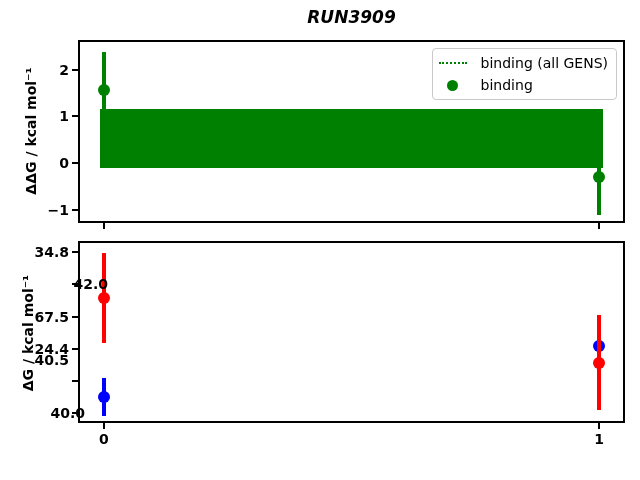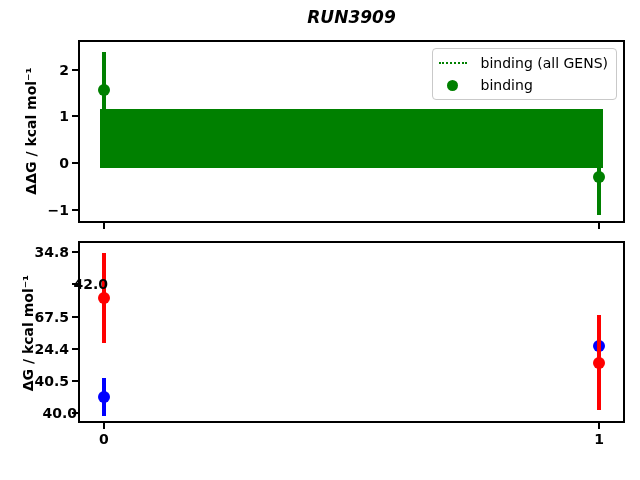--- a/index.html
+++ b/index.html
@@ -57,23 +57,23 @@
       <div class="abs errbar" style="left: 101.773px; top: 378.286px; width: 4px; height: 37.2857px; background: rgb(0, 0, 255);"></div>
       <div class="abs dot" style="left: 97.7727px; top: 390.929px; width: 12px; height: 12px; background: rgb(0, 0, 255);"></div>
       <div class="abs errbar" style="left: 597.227px; top: 326.214px; width: 4px; height: 38.5714px; background: rgb(0, 0, 255);"></div>
       <div class="abs dot" style="left: 593.227px; top: 339.5px; width: 12px; height: 12px; background: rgb(0, 0, 255);"></div>
       <div class="abs errbar" style="left: 101.773px; top: 252.929px; width: 4px; height: 90px; background: rgb(255, 0, 0);"></div>
       <div class="abs dot" style="left: 97.7727px; top: 291.929px; width: 12px; height: 12px; background: rgb(255, 0, 0);"></div>
       <div class="abs errbar" style="left: 597.227px; top: 315.286px; width: 4px; height: 95.1429px; background: rgb(255, 0, 0);"></div>
       <div class="abs dot" style="left: 593.227px; top: 356.857px; width: 12px; height: 12px; background: rgb(255, 0, 0);"></div>
       <div class="abs spine" style="left: 78px; top: 241px; width: 547px; height: 182px;"></div>
       <div class="abs tick" style="left: 72px; top: 412px; width: 6px; height: 2px;"></div>
-      <div class="abs ticklabel" style="left: 8px; top: 405px; width: 69px; text-align: right;">40.0</div>
+      <div class="abs ticklabel" style="left: 16px; top: 405px; width: 69px; text-align: right;">40.0</div>
       <div class="abs tick" style="left: 72px; top: 379.857px; width: 6px; height: 2px;"></div>
-      <div class="abs ticklabel" style="left: 0px; top: 373px; width: 69px; text-align: right;">40.5</div>
+      <div class="abs ticklabel" style="left: 0px; top: 352px; width: 69px; text-align: right;">40.5</div>
       <div class="abs tick" style="left: 72px; top: 347.714px; width: 6px; height: 2px;"></div>
       <div class="abs ticklabel" style="left: 0px; top: 340.714px; width: 69px; text-align: right;">24.4</div>
       <div class="abs tick" style="left: 72px; top: 315.571px; width: 6px; height: 2px;"></div>
       <div class="abs ticklabel" style="left: 0px; top: 308.571px; width: 69px; text-align: right;">67.5</div>
       <div class="abs tick" style="left: 72px; top: 283.429px; width: 6px; height: 2px;"></div>
       <div class="abs ticklabel" style="left: 0px; top: 276.429px; width: 69px; text-align: right; margin-left: 39px;">42.0</div>
       <div class="abs tick" style="left: 72px; top: 251.286px; width: 6px; height: 2px;"></div>
       <div class="abs ticklabel" style="left: 0px; top: 244.286px; width: 69px; text-align: right;">34.8</div>
       <div class="abs tick" style="left: 102.773px; top: 423px; width: 2px; height: 6px;"></div>
       <div class="abs ticklabel" style="left: 83.7727px; top: 431px; width: 40px; text-align: center;">0</div>

